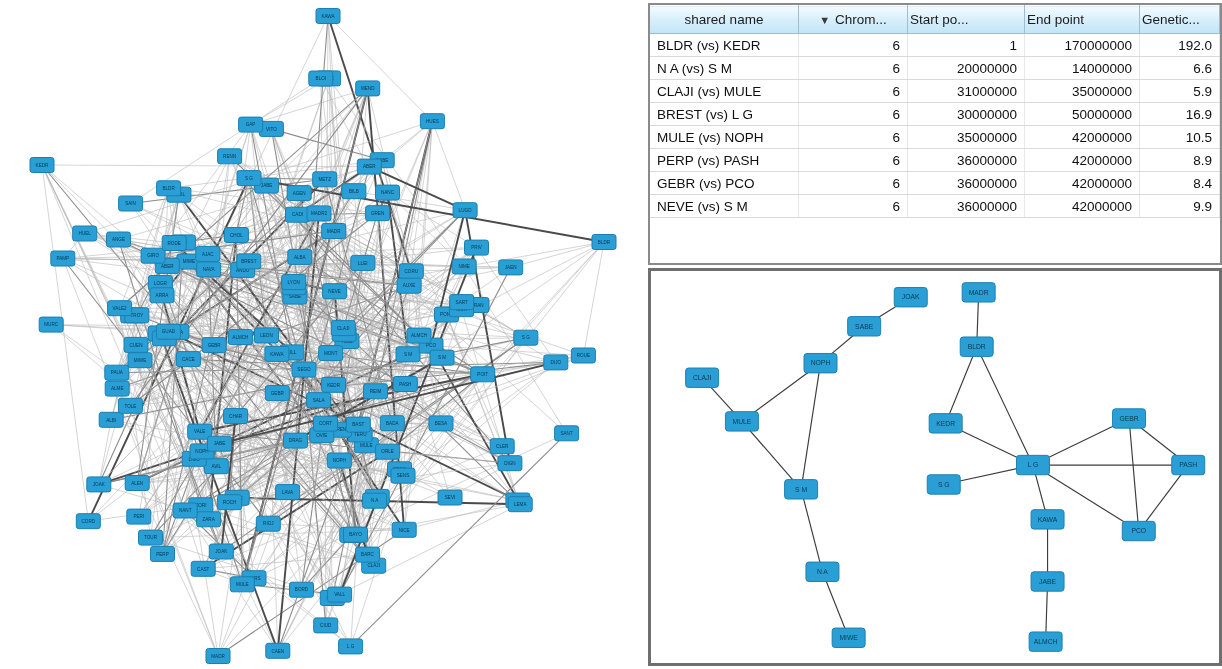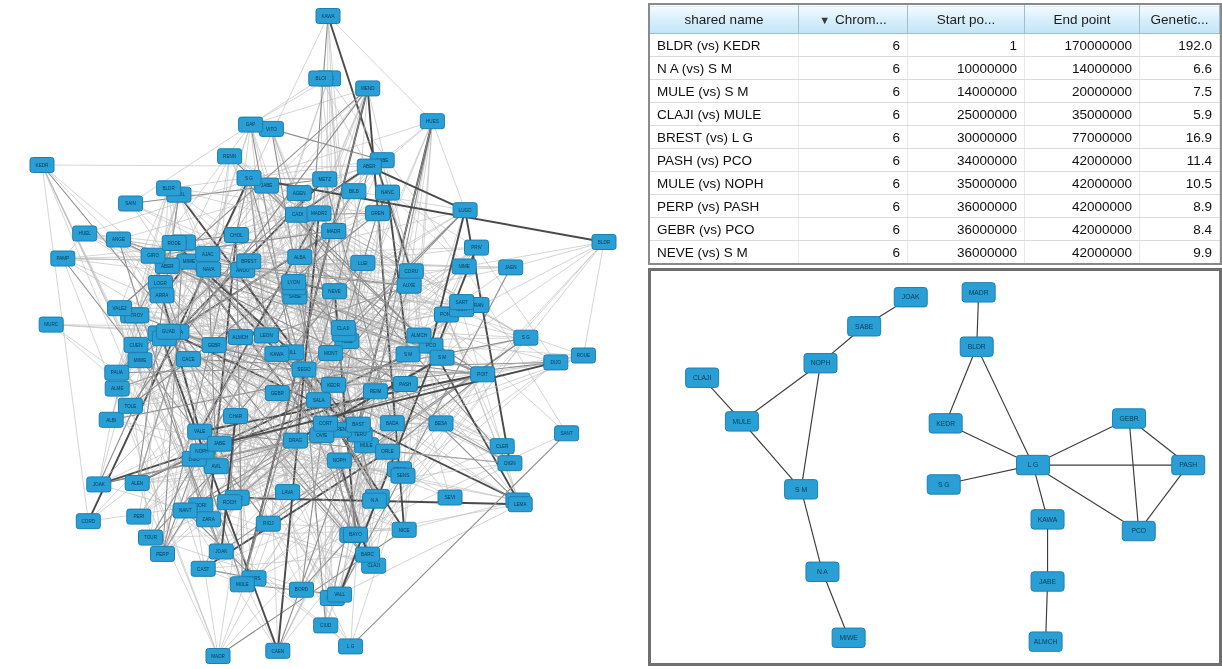--- a/index.html
+++ b/index.html
@@ -20,21 +20,21 @@
 
   
   #table-panel{position:absolute;left:3px;top:3px;width:574px;height:262px;background:#ffffff;
      border:2px solid #8a8a8a;box-sizing:border-box;overflow:hidden;}
   table.data{border-collapse:collapse;width:100%;table-layout:fixed;font-size:13.5px;}
   table.data th{
      background:linear-gradient(to bottom,#f4fbff 0%,#d6eefb 52%,#c3e5f7 100%);
      border-right:1px solid #9dbed0;border-bottom:1px solid #9dbed0;border-top:1px solid #ffffff;
      height:27px;font-weight:normal;color:#1c1c1c;text-align:center;padding:0 2px;
      white-space:nowrap;overflow:hidden;}
-  table.data th.right{text-align:center;}
+  table.data th.right{text-align:left;}
   table.data td{
      border-bottom:1px solid #d9d9d9;border-right:1px solid #e8e8e8;
      height:22px;padding:0 7px;color:#101010;white-space:nowrap;overflow:hidden;background:#ffffff;}
   table.data td.num{text-align:right;}
   .filter-ico{display:inline-block;margin-right:5px;color:#3a3a3a;font-size:11px;vertical-align:middle;}
 
   
   #sub-network{position:absolute;left:3px;top:268px;width:574px;height:398px;
      border:3px solid #6f6f6f;background:#ffffff;box-sizing:border-box;overflow:hidden;}
   #sub-network svg{display:block;}
@@ -1370,51 +1370,37 @@
           <tr>
             <td>BLDR (vs) KEDR</td>
             <td class="num">6</td>
             <td class="num">1</td>
             <td class="num">170000000</td>
             <td class="num">192.0</td>
           </tr>
           <tr>
             <td>N A (vs) S M</td>
             <td class="num">6</td>
-            <td class="num">10000000</td>
+            <td class="num">20000000</td>
             <td class="num">14000000</td>
             <td class="num">6.6</td>
           </tr>
           <tr>
-            <td>MULE (vs) S M</td>
-            <td class="num">6</td>
-            <td class="num">14000000</td>
-            <td class="num">20000000</td>
-            <td class="num">7.5</td>
-          </tr>
-          <tr>
             <td>CLAJI (vs) MULE</td>
             <td class="num">6</td>
-            <td class="num">25000000</td>
+            <td class="num">31000000</td>
             <td class="num">35000000</td>
             <td class="num">5.9</td>
           </tr>
           <tr>
             <td>BREST (vs) L G</td>
             <td class="num">6</td>
             <td class="num">30000000</td>
-            <td class="num">77000000</td>
+            <td class="num">50000000</td>
             <td class="num">16.9</td>
-          </tr>
-          <tr>
-            <td>PASH (vs) PCO</td>
-            <td class="num">6</td>
-            <td class="num">34000000</td>
-            <td class="num">42000000</td>
-            <td class="num">11.4</td>
           </tr>
           <tr>
             <td>MULE (vs) NOPH</td>
             <td class="num">6</td>
             <td class="num">35000000</td>
             <td class="num">42000000</td>
             <td class="num">10.5</td>
           </tr>
           <tr>
             <td>PERP (vs) PASH</td>

